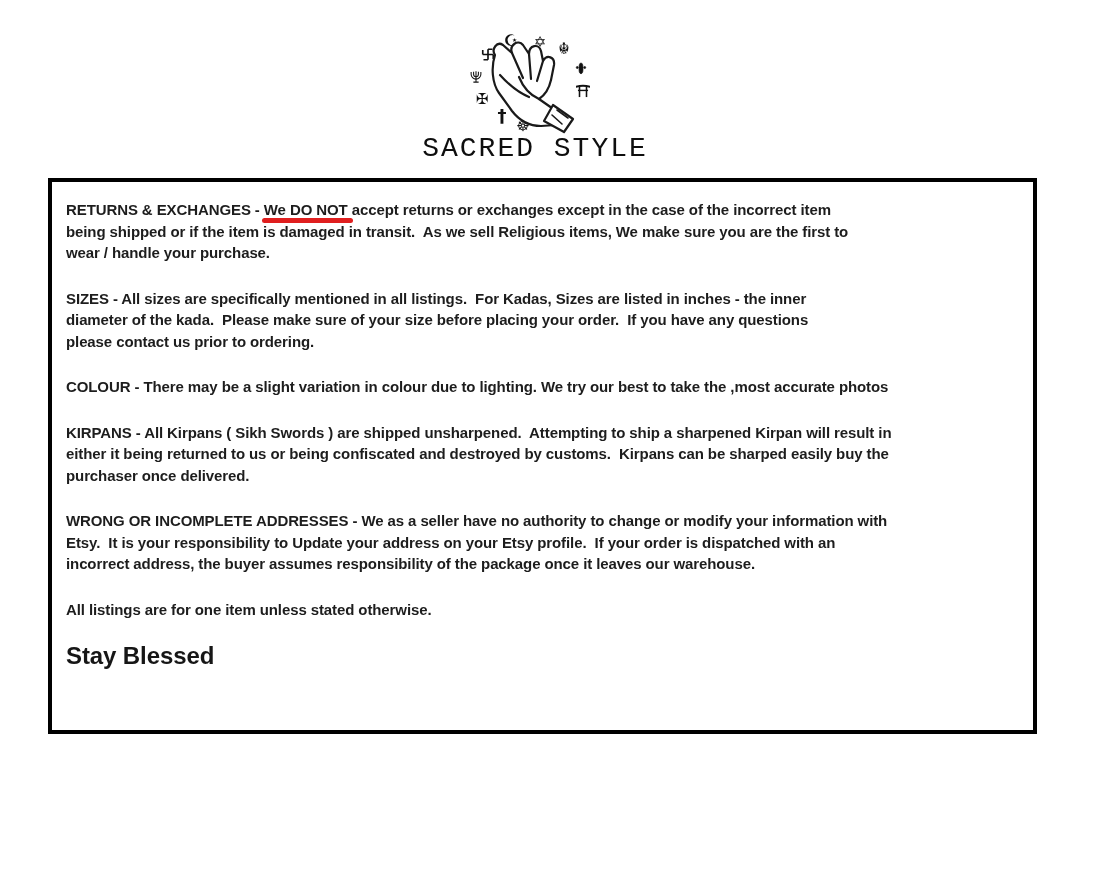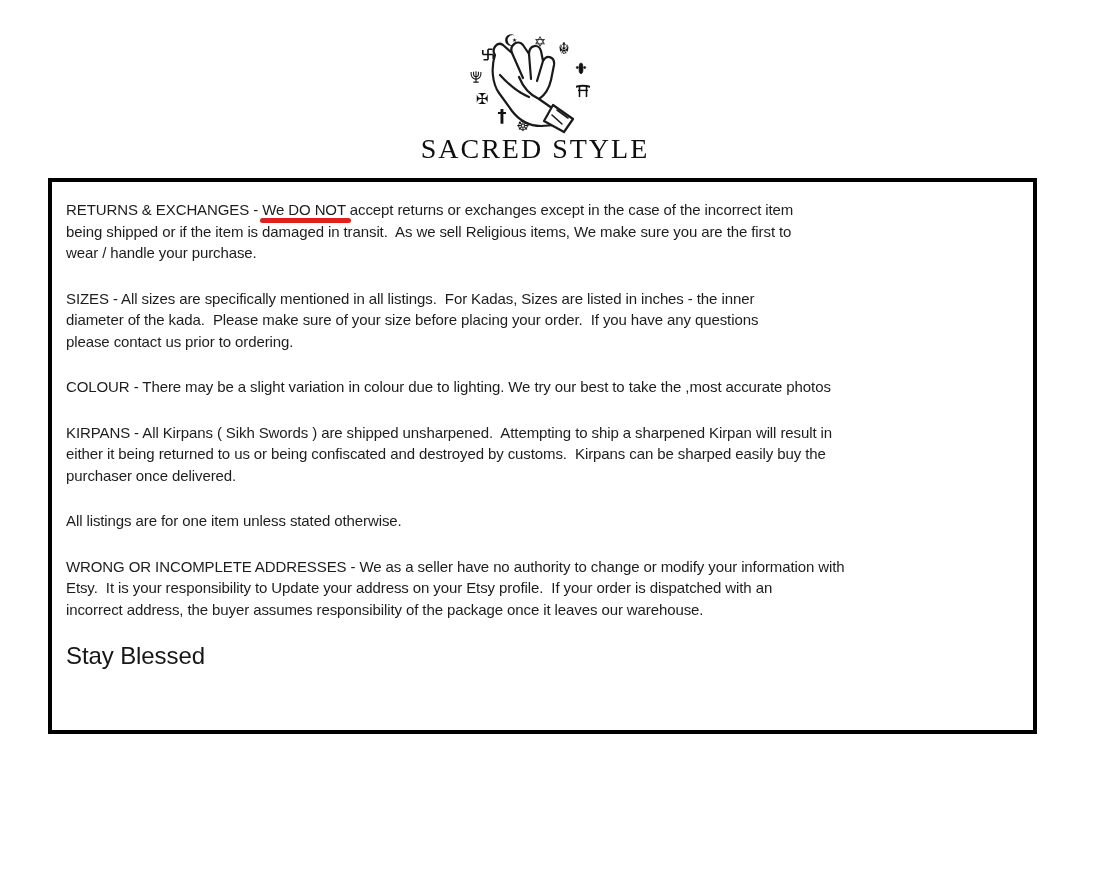--- a/index.html
+++ b/index.html
@@ -42,40 +42,40 @@
     position: absolute;
     left: 52px;
     top: 8px;
   }
   .brand {
     position: absolute;
     left: 0;
     top: 108px;
     width: 100%;
     text-align: center;
-    font-family: Liberation Serif, serif;
+    font-family: Liberation Mono, monospace;
     font-size: 28px;
     letter-spacing: 2px;
     color: #0e0e0e;
     white-space: nowrap;
   }
 
   
   .policy-box {
     position: absolute;
     left: 48px;
     top: 178px;
     width: 989px;
     height: 556px;
     border: 4px solid #000000;
     background: #ffffff;
     padding: 17px 24px 0 14px;
   }
   .policy-para, .closing {
-    font-weight: normal;
+    font-weight: bold;
     font-size: 15px;
     line-height: 21.5px;
     letter-spacing: -0.1px;
     color: #1d1d1d;
     white-space: pre-wrap;
     margin: 0 0 24px 0;
   }
   .red-underline {
     position: relative;
   }
@@ -166,20 +166,20 @@
     <p class="policy-para"><span>RETURNS &amp; EXCHANGES - </span><span class="red-underline">We DO NOT </span><span>accept returns or exchanges except in the case of the incorrect item
 being shipped or if the item is damaged in transit.  As we sell Religious items, We make sure you are the first to
 wear / handle your purchase.</span></p>
       <p class="policy-para"><span>SIZES - All sizes are specifically mentioned in all listings.  For Kadas, Sizes are listed in inches - the inner
 diameter of the kada.  Please make sure of your size before placing your order.  If you have any questions
 please contact us prior to ordering.</span></p>
       <p class="policy-para"><span>COLOUR - There may be a slight variation in colour due to lighting. We try our best to take the ,most accurate photos</span></p>
       <p class="policy-para"><span>KIRPANS - All Kirpans ( Sikh Swords ) are shipped unsharpened.  Attempting to ship a sharpened Kirpan will result in
 either it being returned to us or being confiscated and destroyed by customs.  Kirpans can be sharped easily buy the
 purchaser once delivered.</span></p>
-      <p class="policy-para"><span>All listings are for one item unless stated otherwise.</span></p>
       <p class="policy-para"><span>WRONG OR INCOMPLETE ADDRESSES - We as a seller have no authority to change or modify your information with
 Etsy.  It is your responsibility to Update your address on your Etsy profile.  If your order is dispatched with an
 incorrect address, the buyer assumes responsibility of the package once it leaves our warehouse.</span></p>
+      <p class="policy-para"><span>All listings are for one item unless stated otherwise.</span></p>
       <p class="closing">Stay Blessed</p>
   </div>
 
 </div>
 
 </body></html>

